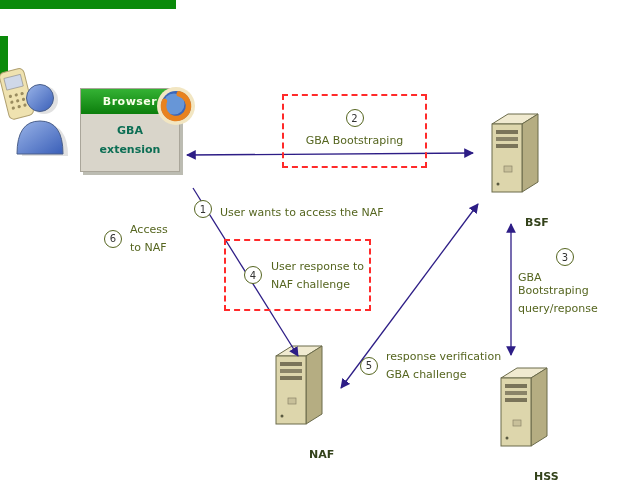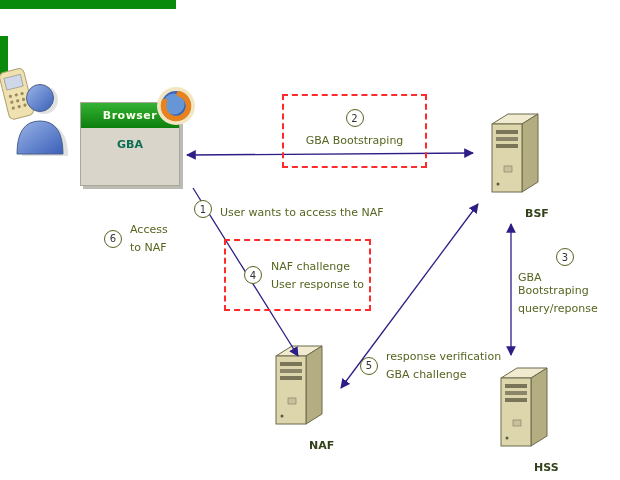--- a/index.html
+++ b/index.html
@@ -10,39 +10,39 @@
   }
   
   .bar-top{position:absolute;left:0;top:0;width:176px;height:9px;background:#0a8a0a;}
   .bar-left{position:absolute;left:0;top:36px;width:8px;height:42px;background:#0a8a0a;}
 
   
   .user{position:absolute;left:-2px;top:64px;width:78px;height:102px;}
 
   
   .browser{
-    position:absolute;left:80px;top:102px;width:100px;height:84px;
+    position:absolute;left:80px;top:88px;width:100px;height:84px;
     background:#d9d5ca;box-shadow:3px 3px 0 #bcbcb2;
     border:1px solid #aaa69a;box-sizing:border-box;
   }
   .browser-head{
     height:25px;background:linear-gradient(#34b234,#0c7e0c);
     color:#f8ffe8;font-weight:bold;display:flex;align-items:center;justify-content:center;
     letter-spacing:0.5px;
   }
   .browser-body{
     padding-top:7px;text-align:center;color:#0c6e54;font-weight:bold;line-height:19px;
   }
 
   
   .ff{position:absolute;left:156px;top:86px;width:40px;height:40px;}
 
   
   .server{position:absolute;width:70px;text-align:center;}
-  .server-label{font-weight:bold;color:#33421a;margin-top:6px;padding-left:47px;}
+  .server-label{font-weight:bold;color:#33421a;margin-top:15px;padding-left:47px;}
 
   
   .arrows{position:absolute;left:0;top:0;width:620px;height:480px;pointer-events:none;}
 
   
   .dashed{
     position:absolute;border:2px dashed #ff2a2a;box-sizing:border-box;background:transparent;
   }
   .dashed.box2{left:282px;top:94px;width:145px;height:74px;text-align:center;padding-top:13px;}
   .dashed.box2 .txt{margin-top:7px;}
@@ -98,20 +98,21 @@
       </g>
     </svg>
   </div>
 
   <div class="browser">
     <div class="browser-head">
       <span>Browser</span>
     </div>
     <div class="browser-body">
       <div>GBA</div>
+      <div>extension</div>
     </div>
   </div>
 
   <div class="ff">
     <svg width="40" height="40" viewBox="0 0 40 40">
       <circle cx="20" cy="20" r="19" fill="#f2e6c2"></circle>
       <circle cx="20" cy="20" r="15" fill="#3b66b8"></circle>
       <circle cx="18" cy="18" r="10.5" fill="#7fb0e8" opacity="0.65"></circle>
       <circle cx="20" cy="20" r="12.5" fill="none" stroke="#e8821e" stroke-width="5.5" stroke-dasharray="60 19" stroke-linecap="round" transform="rotate(-75 20 20)"></circle>
     </svg>
@@ -174,22 +175,22 @@
   </svg>
 
   <div class="dashed box2">
     <span class="num">2</span>
     <div class="txt">GBA Bootstraping</div>
   </div>
 
   <div class="dashed box4">
     <span class="num">4</span>
     <div class="lines">
+      <div>User response to</div>
       <div>NAF challenge</div>
-      <div>User response to</div>
     </div>
   </div>
 
   <div class="steprow" style="left:194px;top:198px;">
     <span class="num">1</span>
     <div class="txt">User wants to access the NAF</div>
   </div>
 
   <div class="steprow" style="left:104px;top:223px;">
     <span class="num">6</span>

